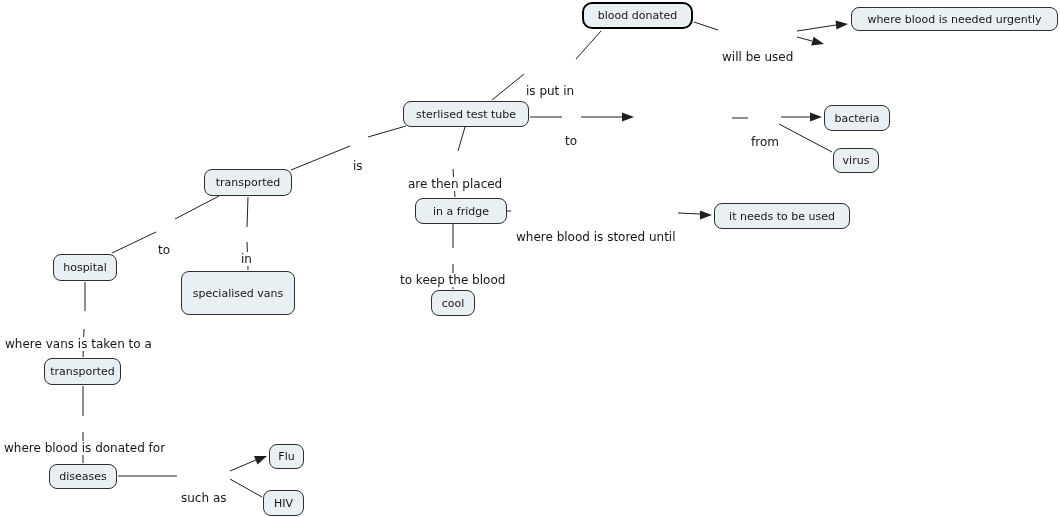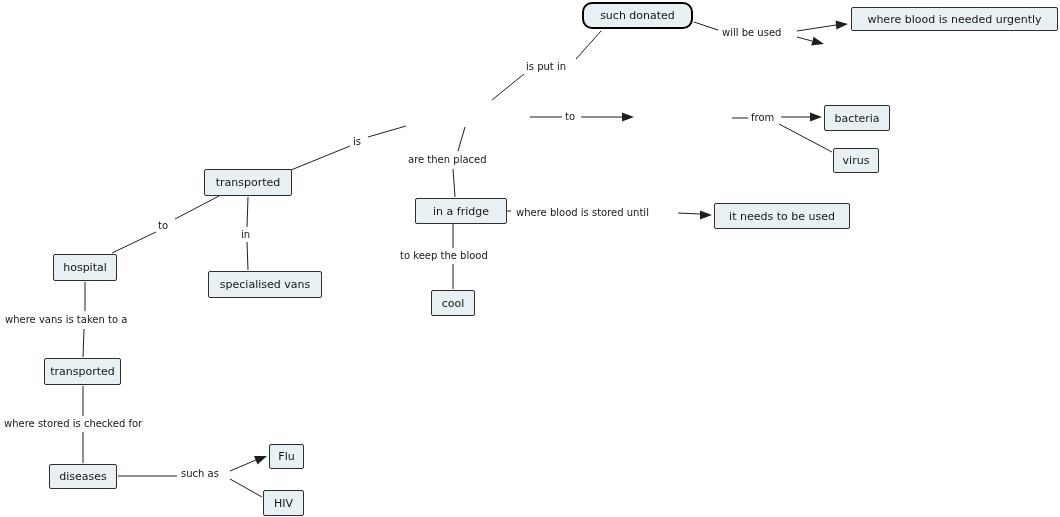--- a/index.html
+++ b/index.html
@@ -12,39 +12,40 @@
   }
   #wires{position:absolute;left:0;top:0;width:1060px;height:517px;}
   #wires line{stroke:var(--line-color,#1f1f1f);stroke-width:1;}
   #wires polygon{fill:var(--line-color,#1f1f1f);}
   .node{
     position:absolute;
     box-sizing:border-box;
     display:flex;align-items:center;justify-content:center;
     background:var(--node-fill,#e8f0f3);
     border:1px solid var(--node-border,#2e2e2e);
-    border-radius:2px;
+    border-radius:8px;
     font-size:11px;
     color:var(--text-color,#161616);
     white-space:nowrap;
     cursor:default;
   }
   .node.selected{
     border:2.5px solid var(--selected-border,#000000);
     border-radius:10px;
   }
   .edge-label{
     position:absolute;
-    font-size:10px;
+    font-size:12px;
     color:var(--text-color,#161616);
     background:var(--canvas-bg,#ffffff);
     padding:0 2px;
     white-space:nowrap;
     line-height:14px;
     cursor:default;
+    margin-top:24px;
   }
 </style>
 </head>
 <body>
 
 <div id="canvas">
 
   <svg id="wires">
     <g>
 
@@ -93,42 +94,43 @@
     <g>
       <polygon points="848,24 836.4,29.5 835.6,20.5"></polygon>
       <polygon points="824,44 811.2,45.4 813.6,36.7"></polygon>
       <polygon points="634,117 622,112.6 622,121.4"></polygon>
       <polygon points="822,117 810,112.6 810,121.4"></polygon>
       <polygon points="267,456 257.5,464.4 254,456.1"></polygon>
       <polygon points="712,215 700,210.6 700,219.4"></polygon>
     </g>
   </svg>
 
-  <div class="node selected" style="left:582px;top:2px;width:111px;height:27px">such donated</div>
+  <div class="node selected" style="left:582px;top:2px;width:111px;height:27px">blood donated</div>
   <div class="node" style="left:851px;top:7px;width:207px;height:24px">where blood is needed urgently</div>
+  <div class="node" style="left:403px;top:101px;width:126px;height:26px">sterlised test tube</div>
   <div class="node" style="left:824px;top:105px;width:66px;height:26px">bacteria</div>
   <div class="node" style="left:833px;top:148px;width:46px;height:25px">virus</div>
   <div class="node" style="left:204px;top:169px;width:88px;height:27px">transported</div>
   <div class="node" style="left:415px;top:198px;width:92px;height:26px">in a fridge</div>
   <div class="node" style="left:714px;top:203px;width:136px;height:26px">it needs to be used</div>
   <div class="node" style="left:53px;top:254px;width:64px;height:27px">hospital</div>
-  <div class="node" style="left:208px;top:271px;width:114px;height:27px">specialised vans</div>
+  <div class="node" style="left:181px;top:271px;width:114px;height:44px">specialised vans</div>
   <div class="node" style="left:431px;top:290px;width:44px;height:26px">cool</div>
   <div class="node" style="left:44px;top:358px;width:77px;height:27px">transported</div>
   <div class="node" style="left:49px;top:464px;width:68px;height:25px">diseases</div>
   <div class="node" style="left:269px;top:444px;width:35px;height:25px">Flu</div>
   <div class="node" style="left:263px;top:490px;width:41px;height:26px">HIV</div>
 
   <div class="edge-label" style="left:524px;top:60px">is put in</div>
   <div class="edge-label" style="left:720px;top:26px">will be used</div>
   <div class="edge-label" style="left:563px;top:110px">to</div>
   <div class="edge-label" style="left:749px;top:111px">from</div>
   <div class="edge-label" style="left:351px;top:135px">is</div>
   <div class="edge-label" style="left:406px;top:153px">are then placed</div>
   <div class="edge-label" style="left:514px;top:206px">where blood is stored until</div>
   <div class="edge-label" style="left:398px;top:249px">to keep the blood</div>
   <div class="edge-label" style="left:156px;top:219px">to</div>
   <div class="edge-label" style="left:239px;top:228px">in</div>
   <div class="edge-label" style="left:3px;top:313px">where vans is taken to a</div>
-  <div class="edge-label" style="left:2px;top:417px">where stored is checked for</div>
+  <div class="edge-label" style="left:2px;top:417px">where blood is donated for</div>
   <div class="edge-label" style="left:179px;top:467px">such as</div>
 
 </div>
 
 </body></html>

